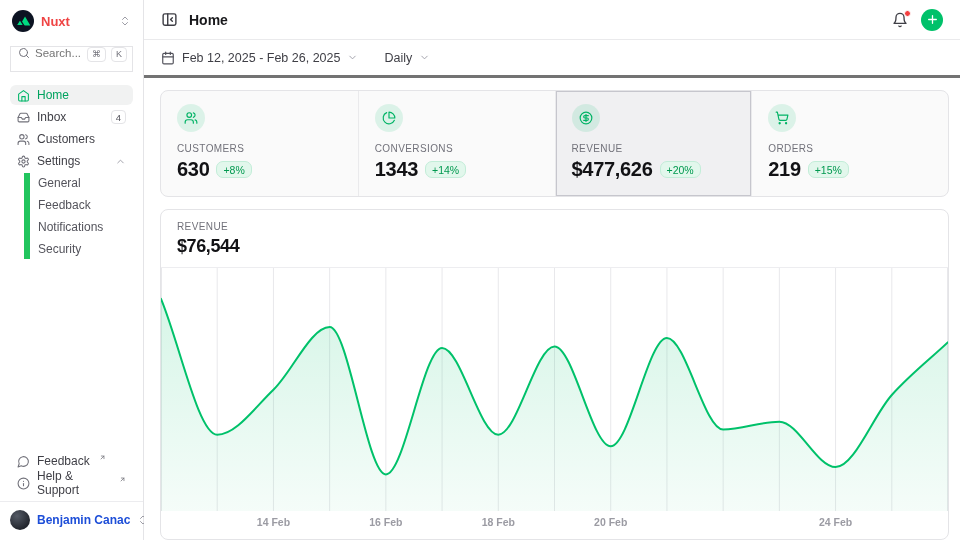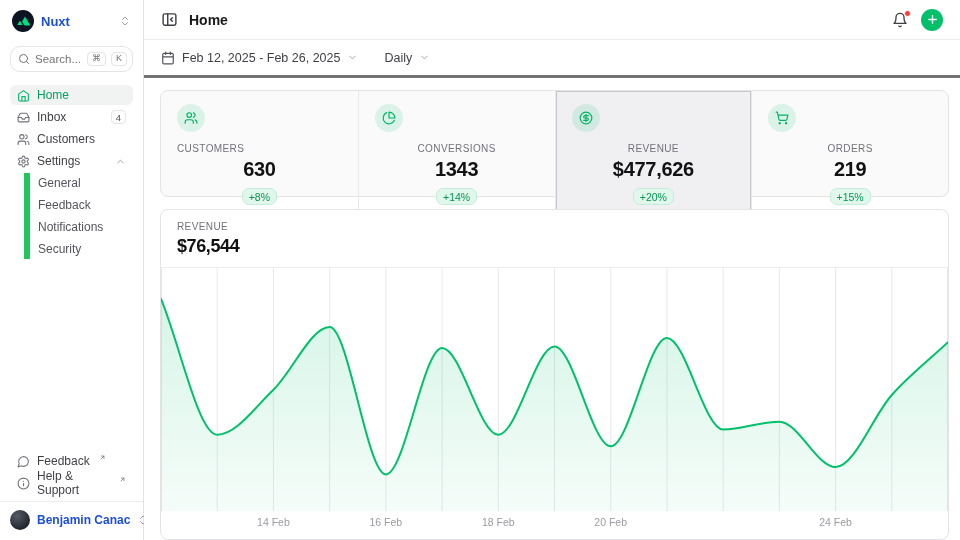--- a/index.html
+++ b/index.html
@@ -9,24 +9,24 @@
     background:#fff; color:#18181b; display:flex;
     -webkit-font-smoothing:antialiased;
   }
   svg { display:block; }
 
   
   .sidebar { width:144px; min-width:144px; height:540px; border-right:1px solid #e4e4e7;
              background:#fff; display:flex; flex-direction:column; padding:8px 10px 4px; }
   .ws-row { display:flex; align-items:center; gap:7px; height:26px; margin-bottom:12px; padding:0 2px; cursor:pointer; }
   .ws-logo { width:22px; height:22px; border-radius:50%; flex:none; }
-  .ws-name { font-size:13px; font-weight:700; color:#1d4ed8; flex:1; }
+  .ws-name { font-size:13px; font-weight:700; color:#ef4444; flex:1; }
   .muted-ic { color:#9d9da6; }
-  .search-box { display:flex; align-items:center; gap:5px; height:26px; border:1px solid #e4e4e7;
-                border-radius:10px; background:#fff; padding:0 5px 0 7px; margin-bottom:13px; }
+  .search-box { display:flex; align-items:flex-start; gap:5px; height:26px; border:1px solid #e4e4e7;
+                border-radius:0; background:#fff; padding:0 5px 0 7px; margin-bottom:13px; }
   .search-box input { border:none; outline:none; flex:1; min-width:0; width:40px; font-size:11.5px;
                       color:#71717a; background:transparent; font-family:inherit; }
   .kbd { font-size:9px; color:#71717a; border:1px solid #e4e4e7; border-radius:4px; background:#fff;
          padding:1.5px 4px; line-height:1.1; }
   .nav-item { display:flex; align-items:center; gap:7px; height:20px; padding:0 7px; border-radius:6px;
               font-size:12px; font-weight:500; color:#3f3f46; margin-bottom:2px; cursor:pointer; }
   .nav-item .ic { color:#71717a; flex:none; display:flex; }
   .nav-item.active { background:#f1f2f2; color:#00a35f; }
   .nav-item.active .ic { color:#00b668; }
   .nav-label { flex:1; white-space:nowrap; }
@@ -60,40 +60,40 @@
               color:#3f3f46; cursor:pointer; }
   .tb-group .ic { display:flex; color:#52525b; }
   .chev { display:flex; color:#9d9da6; }
 
   .content { flex:1; min-height:0; padding:12px 11px 0 16px; display:flex; flex-direction:column; overflow:hidden; }
 
   
   .stats { display:grid; grid-template-columns:1fr 1fr 1fr 1fr; background:#fafafa;
            border:1px solid #e4e4e7; border-radius:8px; height:107px; min-height:107px; }
   .stat-cell { padding:13px 16px 12px; cursor:pointer; }
-  .stat-cell + .stat-cell { border-left:1px solid #eaeaec;text-align:center; }
+  .stat-cell + .stat-cell { border-left:1px solid #eaeaec; }
   .stat-cell.selected { background:#f0f0f2; box-shadow:inset 0 0 0 1px #c6c6cd; }
   .chip { width:28px; height:28px; border-radius:50%; background:rgba(0,193,106,.12); color:#00b365;
           display:flex; align-items:center; justify-content:center; margin-bottom:11px; }
   .stat-label { font-size:10px; letter-spacing:.4px; color:#71717a; font-weight:500; margin-bottom:4px; }
-  .stat-value-row { display:flex; align-items:center; gap:7px;flex-direction:column; }
+  .stat-value-row { display:flex; align-items:center; gap:7px; }
   .stat-value { font-size:20px; font-weight:700; color:#121215; letter-spacing:-.3px; }
   .badge { font-size:10.5px; font-weight:500; color:#00994f; background:#e2f7ec;
            border:1px solid #c2edd8; border-radius:7px; padding:1.5px 6px; }
 
   
   .chart-card { margin-top:12px; border:1px solid #e4e4e7; border-radius:8px; background:#fff;
                 display:flex; flex-direction:column; flex:1; min-height:0; overflow:hidden; }
   .chart-head { padding:11px 16px 10px; border-bottom:1px solid #ededf0; }
   .chart-label { font-size:10px; color:#71717a; font-weight:500; letter-spacing:.4px; margin-bottom:4px; }
   .chart-value { font-size:18px; font-weight:700; color:#121215; letter-spacing:-.4px; }
   .plot-wrap { height:243px; min-height:0; position:relative; }
   .plot-wrap svg { position:absolute; inset:0; width:100%; height:100%; }
   .axis { height:24px; position:relative; }
-  .tick { position:absolute; top:5px; transform:translateX(-50%); font-size:10.5px; color:#9b9ba3; white-space:nowrap; }
+  .tick { position:absolute; top:5px; transform:translateX(-50%); font-size:10.5px; color:#9b9ba3; white-space:nowrap;font-weight:bold; }
 </style>
 </head>
 <body>
 
 <aside class="sidebar">
 
   <div class="ws-row">
     <span class="ws-logo">
       <svg width="22" height="22" viewBox="0 0 24 24">
           <circle cx="12" cy="12" r="12" fill="#0c1322"></circle>

